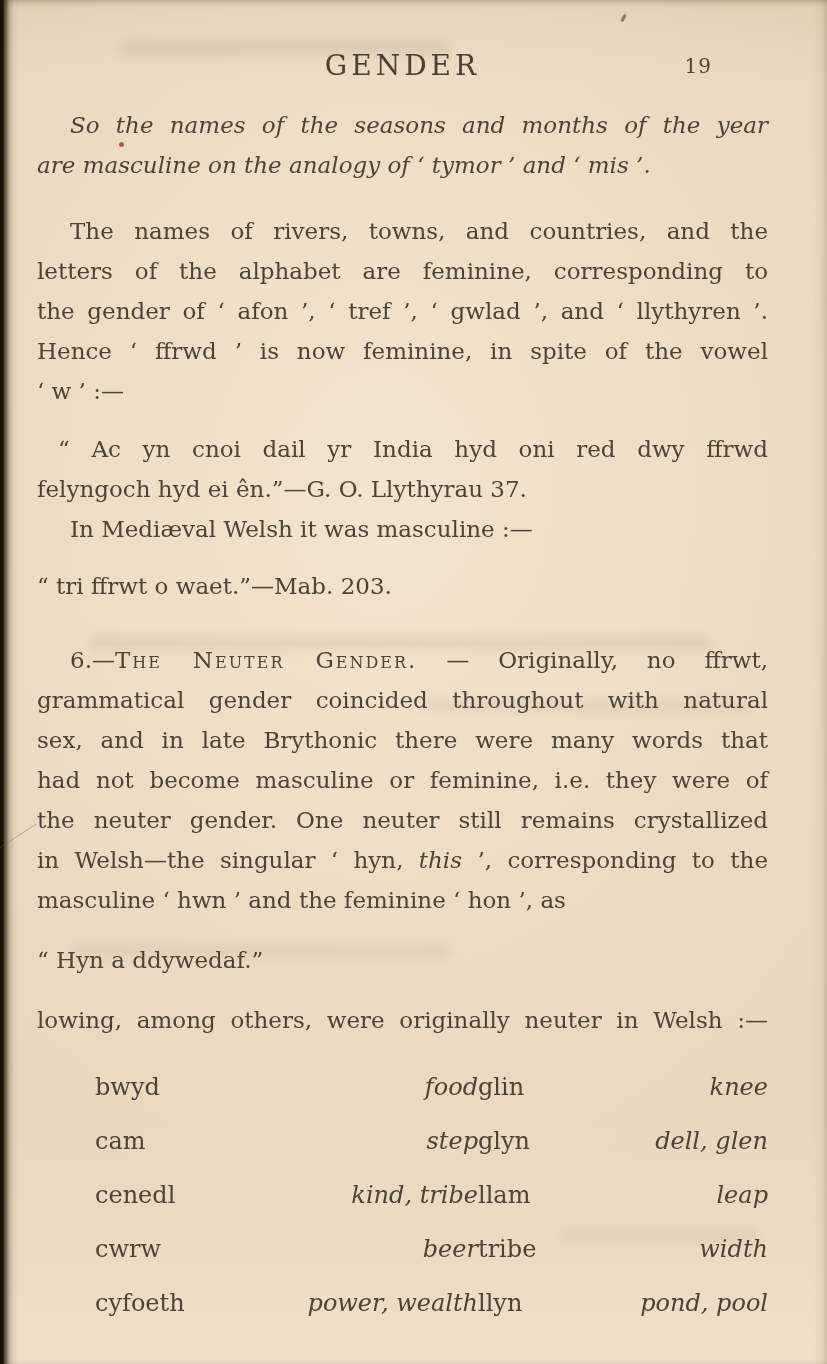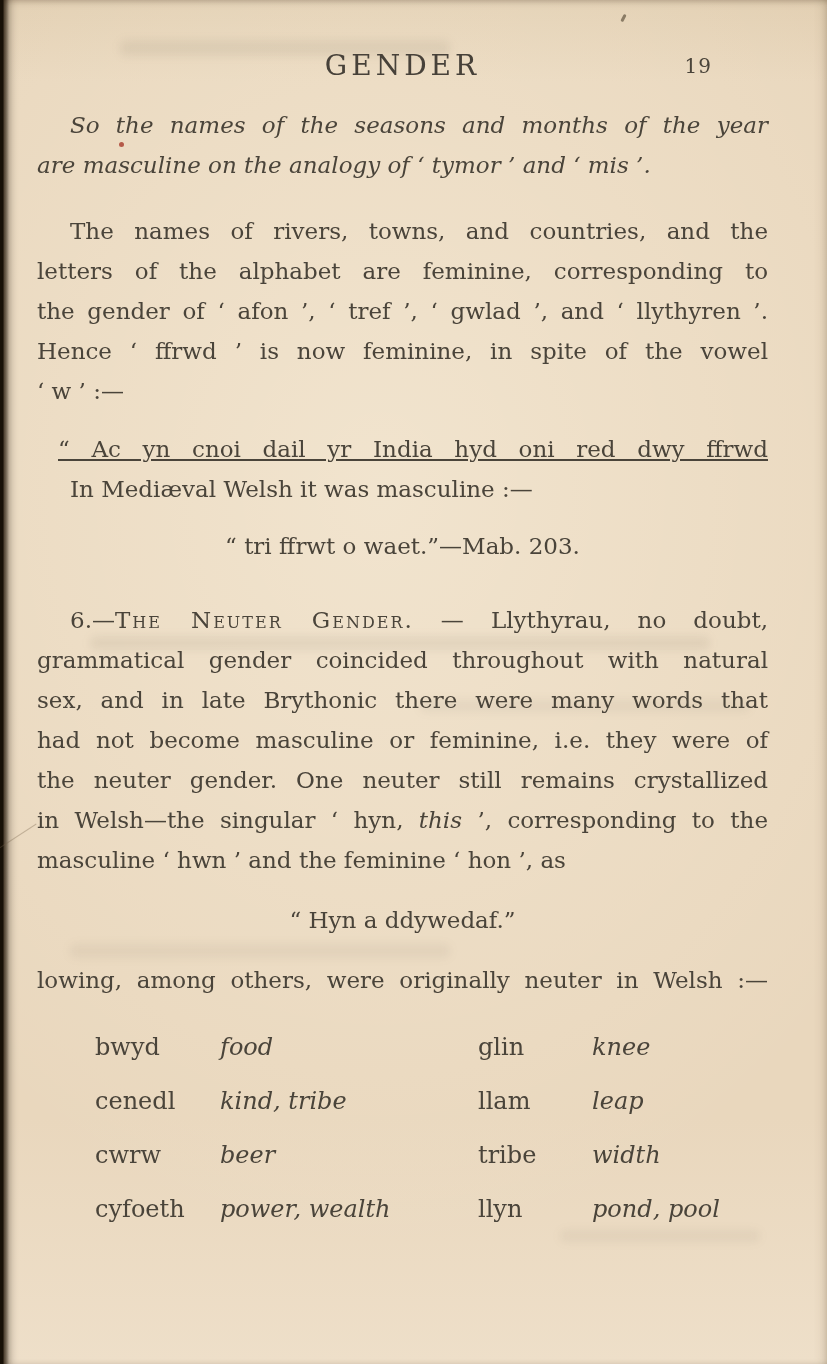--- a/index.html
+++ b/index.html
@@ -27,32 +27,32 @@
     position: relative;
     padding: 51px 59px 0 37px;
     font-size: 23px;
   }
   .hdr { position: relative; height: 30px; line-height: 30px; text-align: center; }
   .running-title { font-size: 28px; letter-spacing: 4px; color: #474139; text-align: center; }
   .folio { position: absolute; right: 56px; top: 0; font-size: 20px; letter-spacing: 1px; }
   .ln { display: block; line-height: 40px; min-height: 40px; }
   .jl { text-align: justify; text-align-last: justify; }
   .ind { text-indent: 33px; }
-  .ind-sm { text-indent: 21px; text-decoration: underline; }
-  .ctr { text-align: center; }
+  .ind-sm { text-indent: 21px; }
+  .ctr { text-align: left; }
   .para { margin: 0; }
   .m-p1 { margin-top: 24px; font-style: italic; }
   .m-p2 { margin-top: 26px; }
   .m-q1 { margin-top: 18px; }
   .m-c1 { margin-top: 17px; }
   .m-p3 { margin-top: 34px; }
   .m-c2 { margin-top: 20px; }
   .m-p4 { margin-top: 20px; }
   .sc { font-variant: small-caps; letter-spacing: 2px; }
-  .it { font-style: italic; }
+  .it { font-style: italic; text-align: right; }
   .wl { margin: 20px 0 0 58px; font-size: 24px; }
   .wl-row { display: grid; grid-template-columns: 125px 258px 114px 1fr; line-height: 54px; }
   
   .speck-red { position: absolute; left: 119px; top: 142px; width: 5px; height: 5px;
     border-radius: 50%; background: var(--speck_red, #a73a2a); opacity: .8; }
   .speck-dark { position: absolute; left: 622px; top: 14px; width: 3px; height: 8px;
     border-radius: 2px; background: #6b5d49; opacity: .75; transform: rotate(28deg); }
   .crease { position: absolute; left: -6px; top: 836px; width: 46px; height: 1px;
     background: rgba(118,98,74,.35); transform: rotate(-33deg); }
   .ghost { position: absolute; background: rgba(104,88,66,.09); filter: blur(4px); border-radius: 6px; }
@@ -91,29 +91,30 @@
     <div class="para m-p2">
       <span class="ln jl ind">The names of rivers, towns, and countries, and the</span>
       <span class="ln jl">letters of the alphabet are feminine, corresponding to</span>
       <span class="ln jl">the gender of ‘ afon ’, ‘ tref ’, ‘ gwlad ’, and ‘ llythyren ’.</span>
       <span class="ln jl">Hence ‘ ffrwd ’ is now feminine, in spite of the vowel</span>
       <span class="ln">‘ w ’ :—</span>
     </div>
 
     <div class="para m-q1">
       <span class="ln jl ind-sm">“ Ac yn cnoi dail yr India hyd oni red dwy ffrwd</span>
+      <span class="ln">felyngoch hyd ei ên.”—G. O. Llythyrau 37.</span>
       <span class="ln ind">In Mediæval Welsh it was masculine :—</span>
     </div>
 
     <div class="para m-c1">
       <span class="ln ctr">“ tri ffrwt o waet.”—Mab. 203.</span>
     </div>
 
     <div class="para m-p3">
-      <span class="ln jl ind"><span>6.—</span><span class="sc">The Neuter Gender.</span><span> — Llythyrau, no doubt,</span></span>
+      <span class="ln jl ind"><span>6.—</span><span class="sc">The Neuter Gender.</span><span> — Originally, no ffrwt,</span></span>
       <span class="ln jl">grammatical gender coincided throughout with natural</span>
       <span class="ln jl">sex, and in late Brythonic there were many words that</span>
       <span class="ln jl">had not become masculine or feminine, i.e. they were of</span>
       <span class="ln jl">the neuter gender. One neuter still remains crystallized</span>
       <span class="ln jl"><span>in Welsh—the singular ‘ hyn, </span><span class="it">this</span><span> ’, corresponding to the</span></span>
       <span class="ln">masculine ‘ hwn ’ and the feminine ‘ hon ’, as</span>
     </div>
 
     <div class="para m-c2">
       <span class="ln ctr">“ Hyn a ddywedaf.”</span>
@@ -122,20 +123,26 @@
     <div class="para m-p4">
       <span class="ln jl">lowing, among others, were originally neuter in Welsh :—</span>
     </div>
 
     <div class="wl">
       <div class="wl-row">
         <span>bwyd</span>
         <span class="it">food</span>
         <span>glin</span>
         <span class="it">knee</span>
+      </div>
+      <div class="wl-row">
+        <span>cam</span>
+        <span class="it">step</span>
+        <span>glyn</span>
+        <span class="it">dell, glen</span>
       </div>
       <div class="wl-row">
         <span>cenedl</span>
         <span class="it">kind, tribe</span>
         <span>llam</span>
         <span class="it">leap</span>
       </div>
       <div class="wl-row">
         <span>cwrw</span>
         <span class="it">beer</span>

